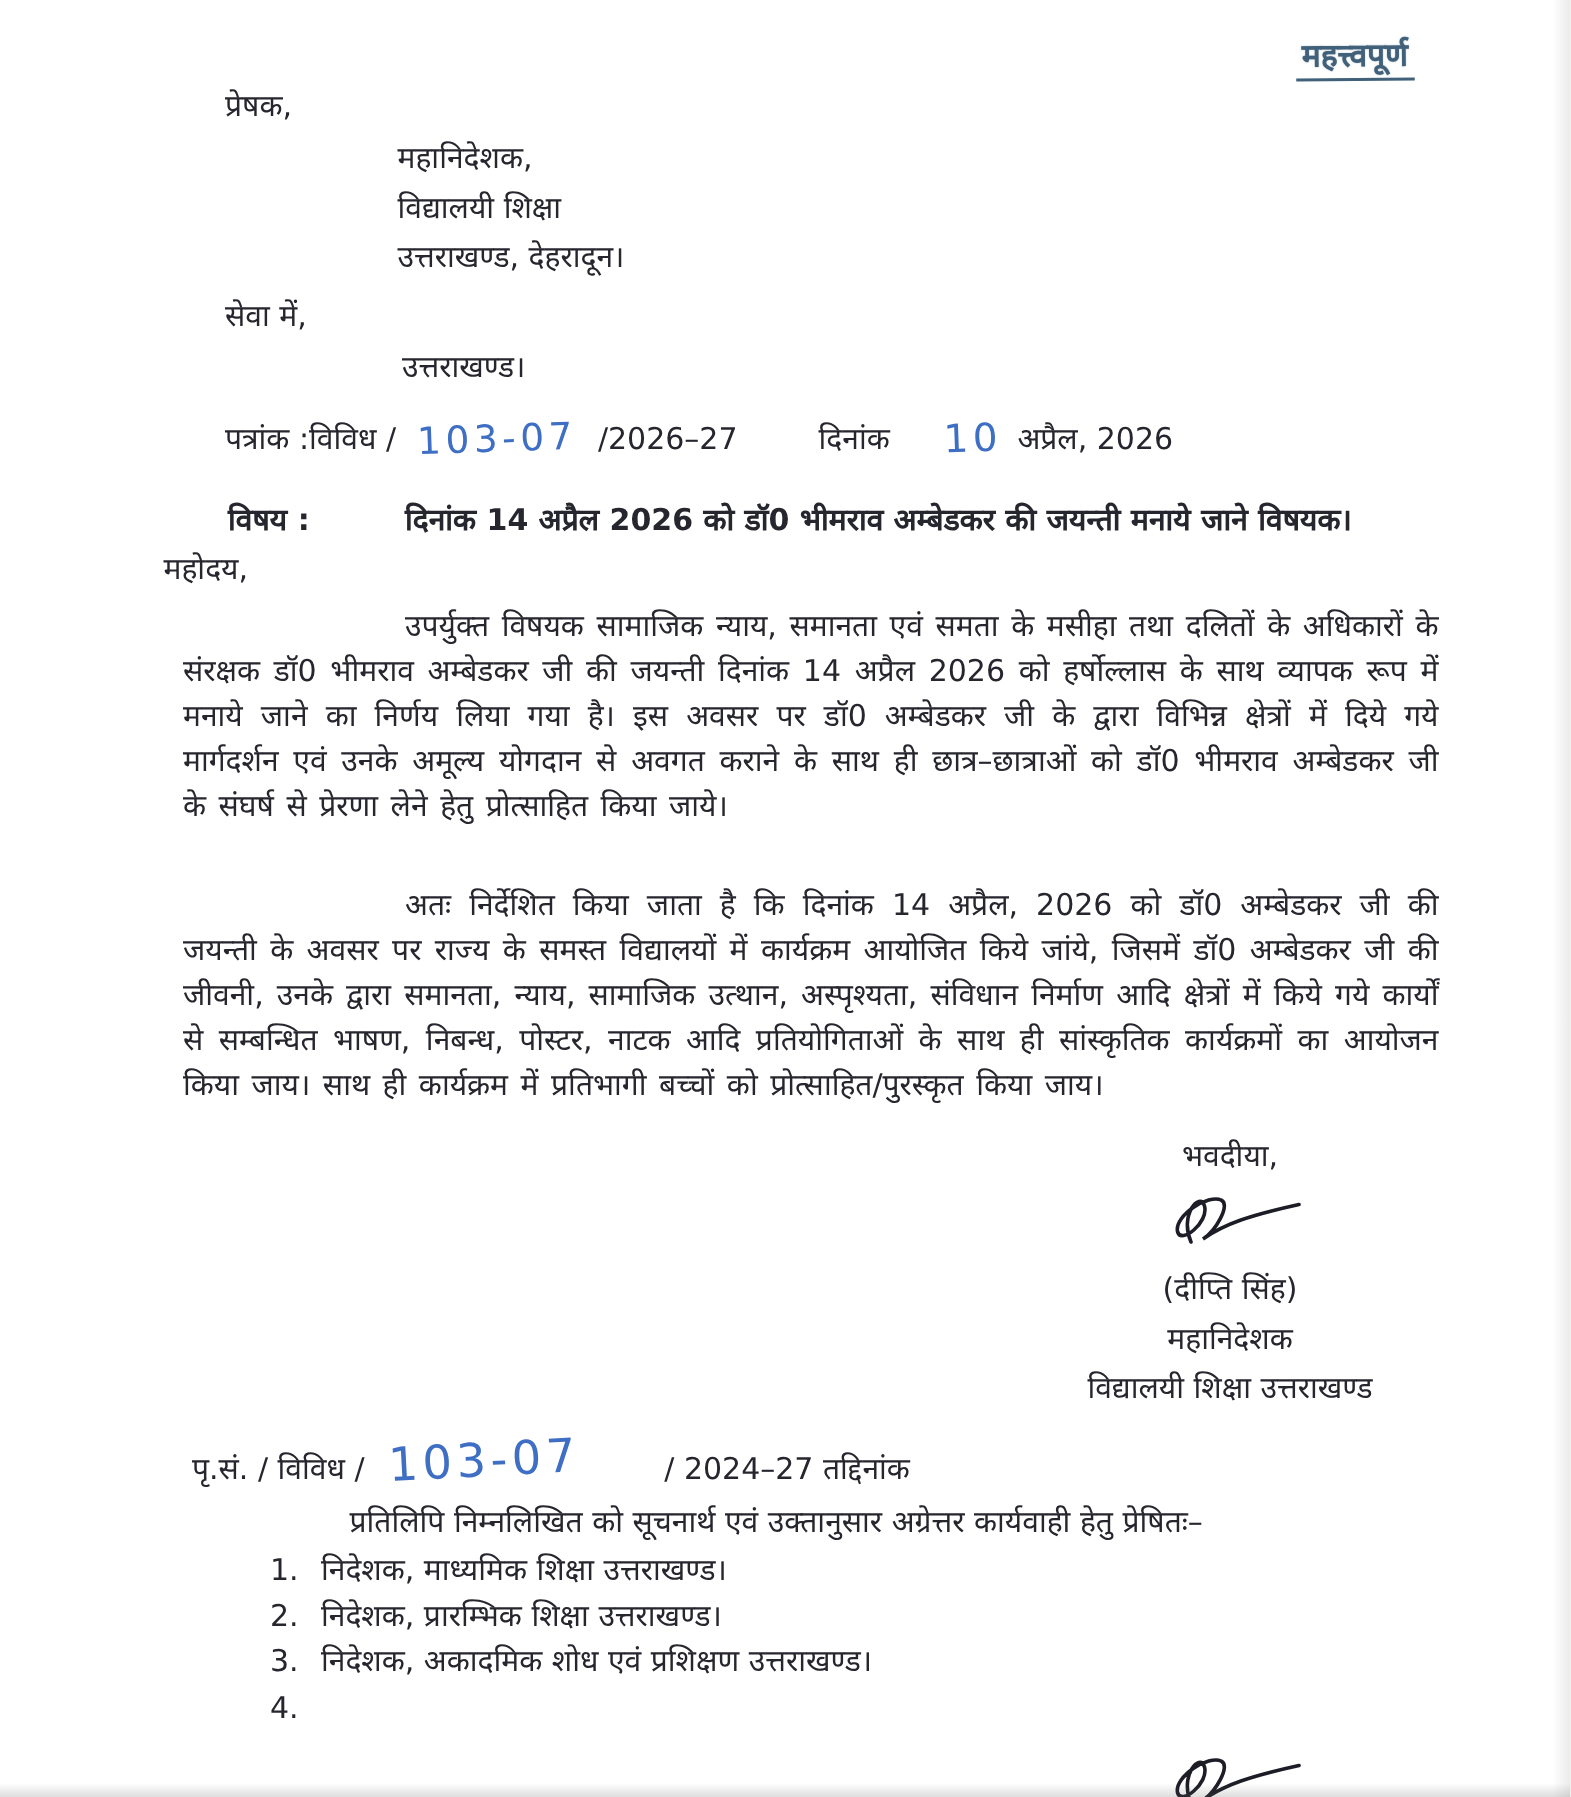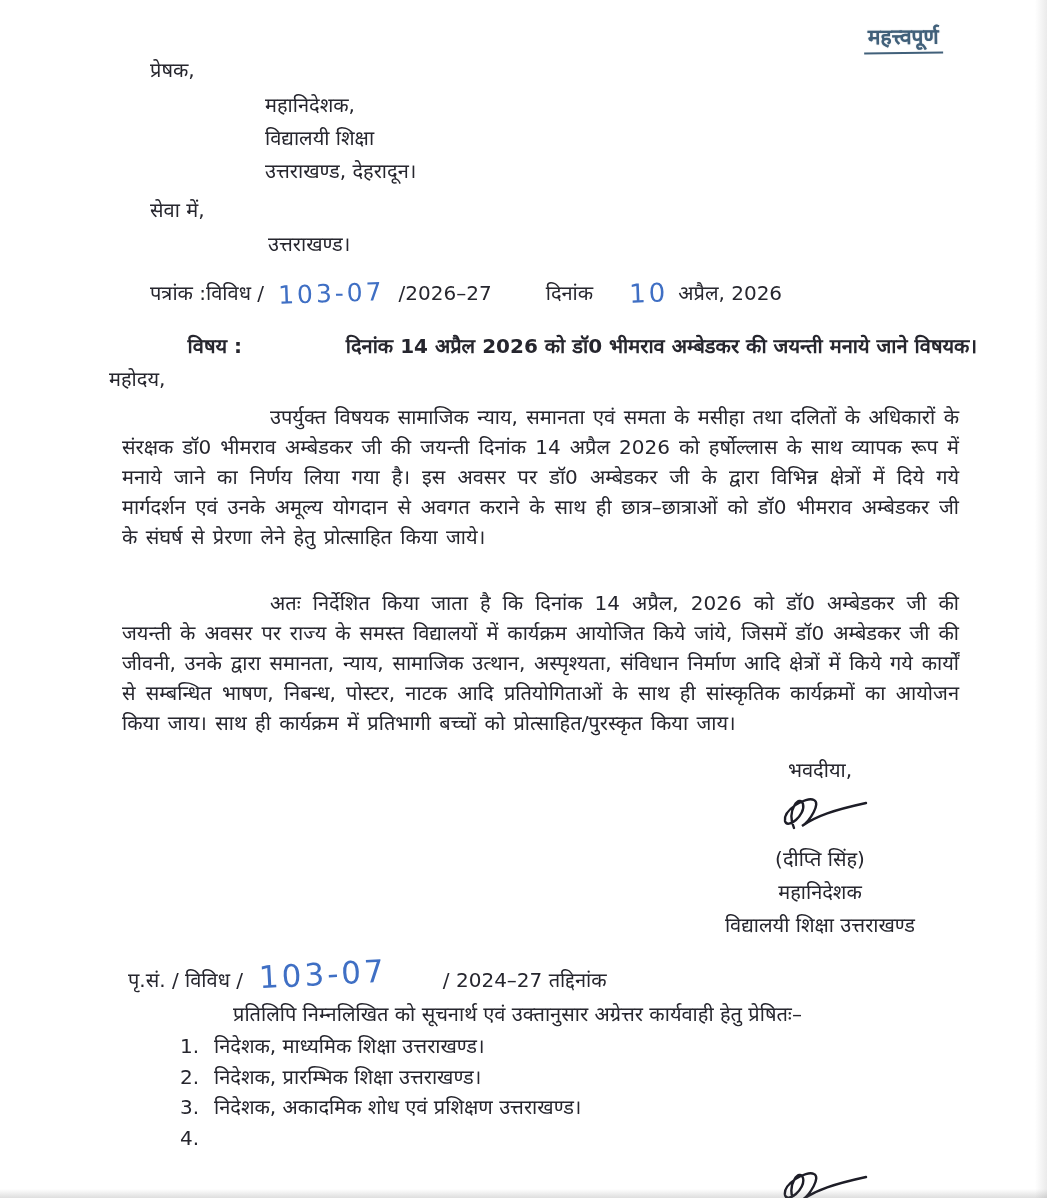--- a/index.html
+++ b/index.html
@@ -48,21 +48,21 @@
     letter-spacing: 3px;
     font-size: 25px;
     transform: rotate(-2deg) translateY(2px);
     display: inline-block;
     font-weight: 400;
   }
   .ref-line .hand { margin: 0 14px; }
   .ref-line .fy { margin-right: 34px; }
   .ref-line .date-label { margin-right: 28px; margin-left: 20px; }
   .ref-line .hand-date { font-size: 26px; margin: 0 10px 0 8px; }
-  .subject-row { display: flex; margin: 26px 70px 0 152px; text-align: right; }
+  .subject-row { display: flex; margin: 26px 70px 0 152px; }
   .subject-label { flex: 0 0 90px; font-weight: 700; }
   .subject-text { flex: 1; padding-left: 28px; font-weight: 700; }
   .salutation { margin: 6px 0 0 109px; }
   .para {
     margin: 10px 88px 0 122px;
     text-indent: 148px;
     text-align: justify;
     line-height: 30px;
     word-spacing: 2px;
   }

